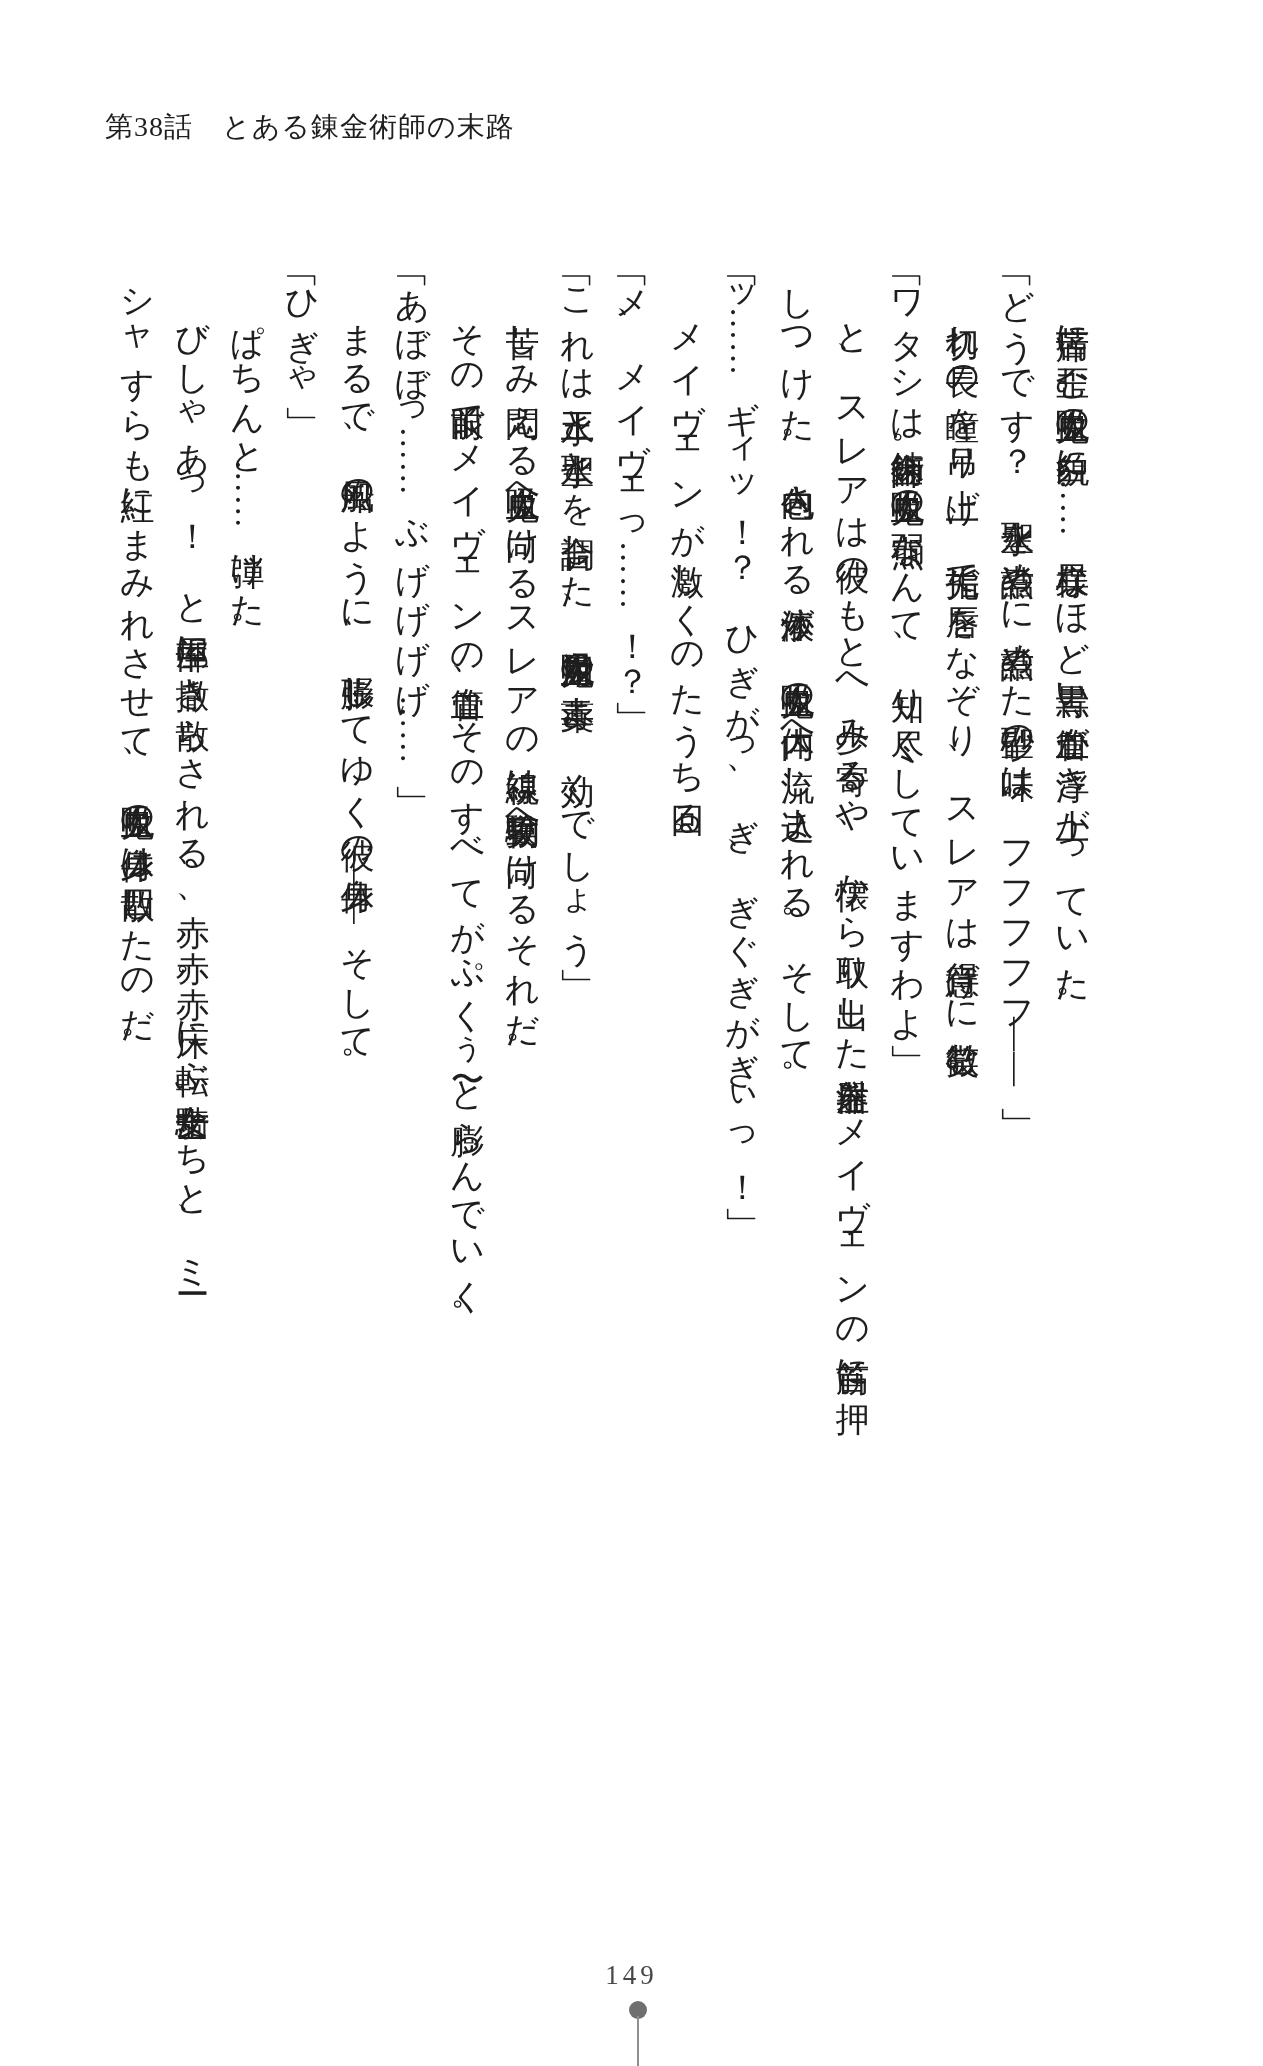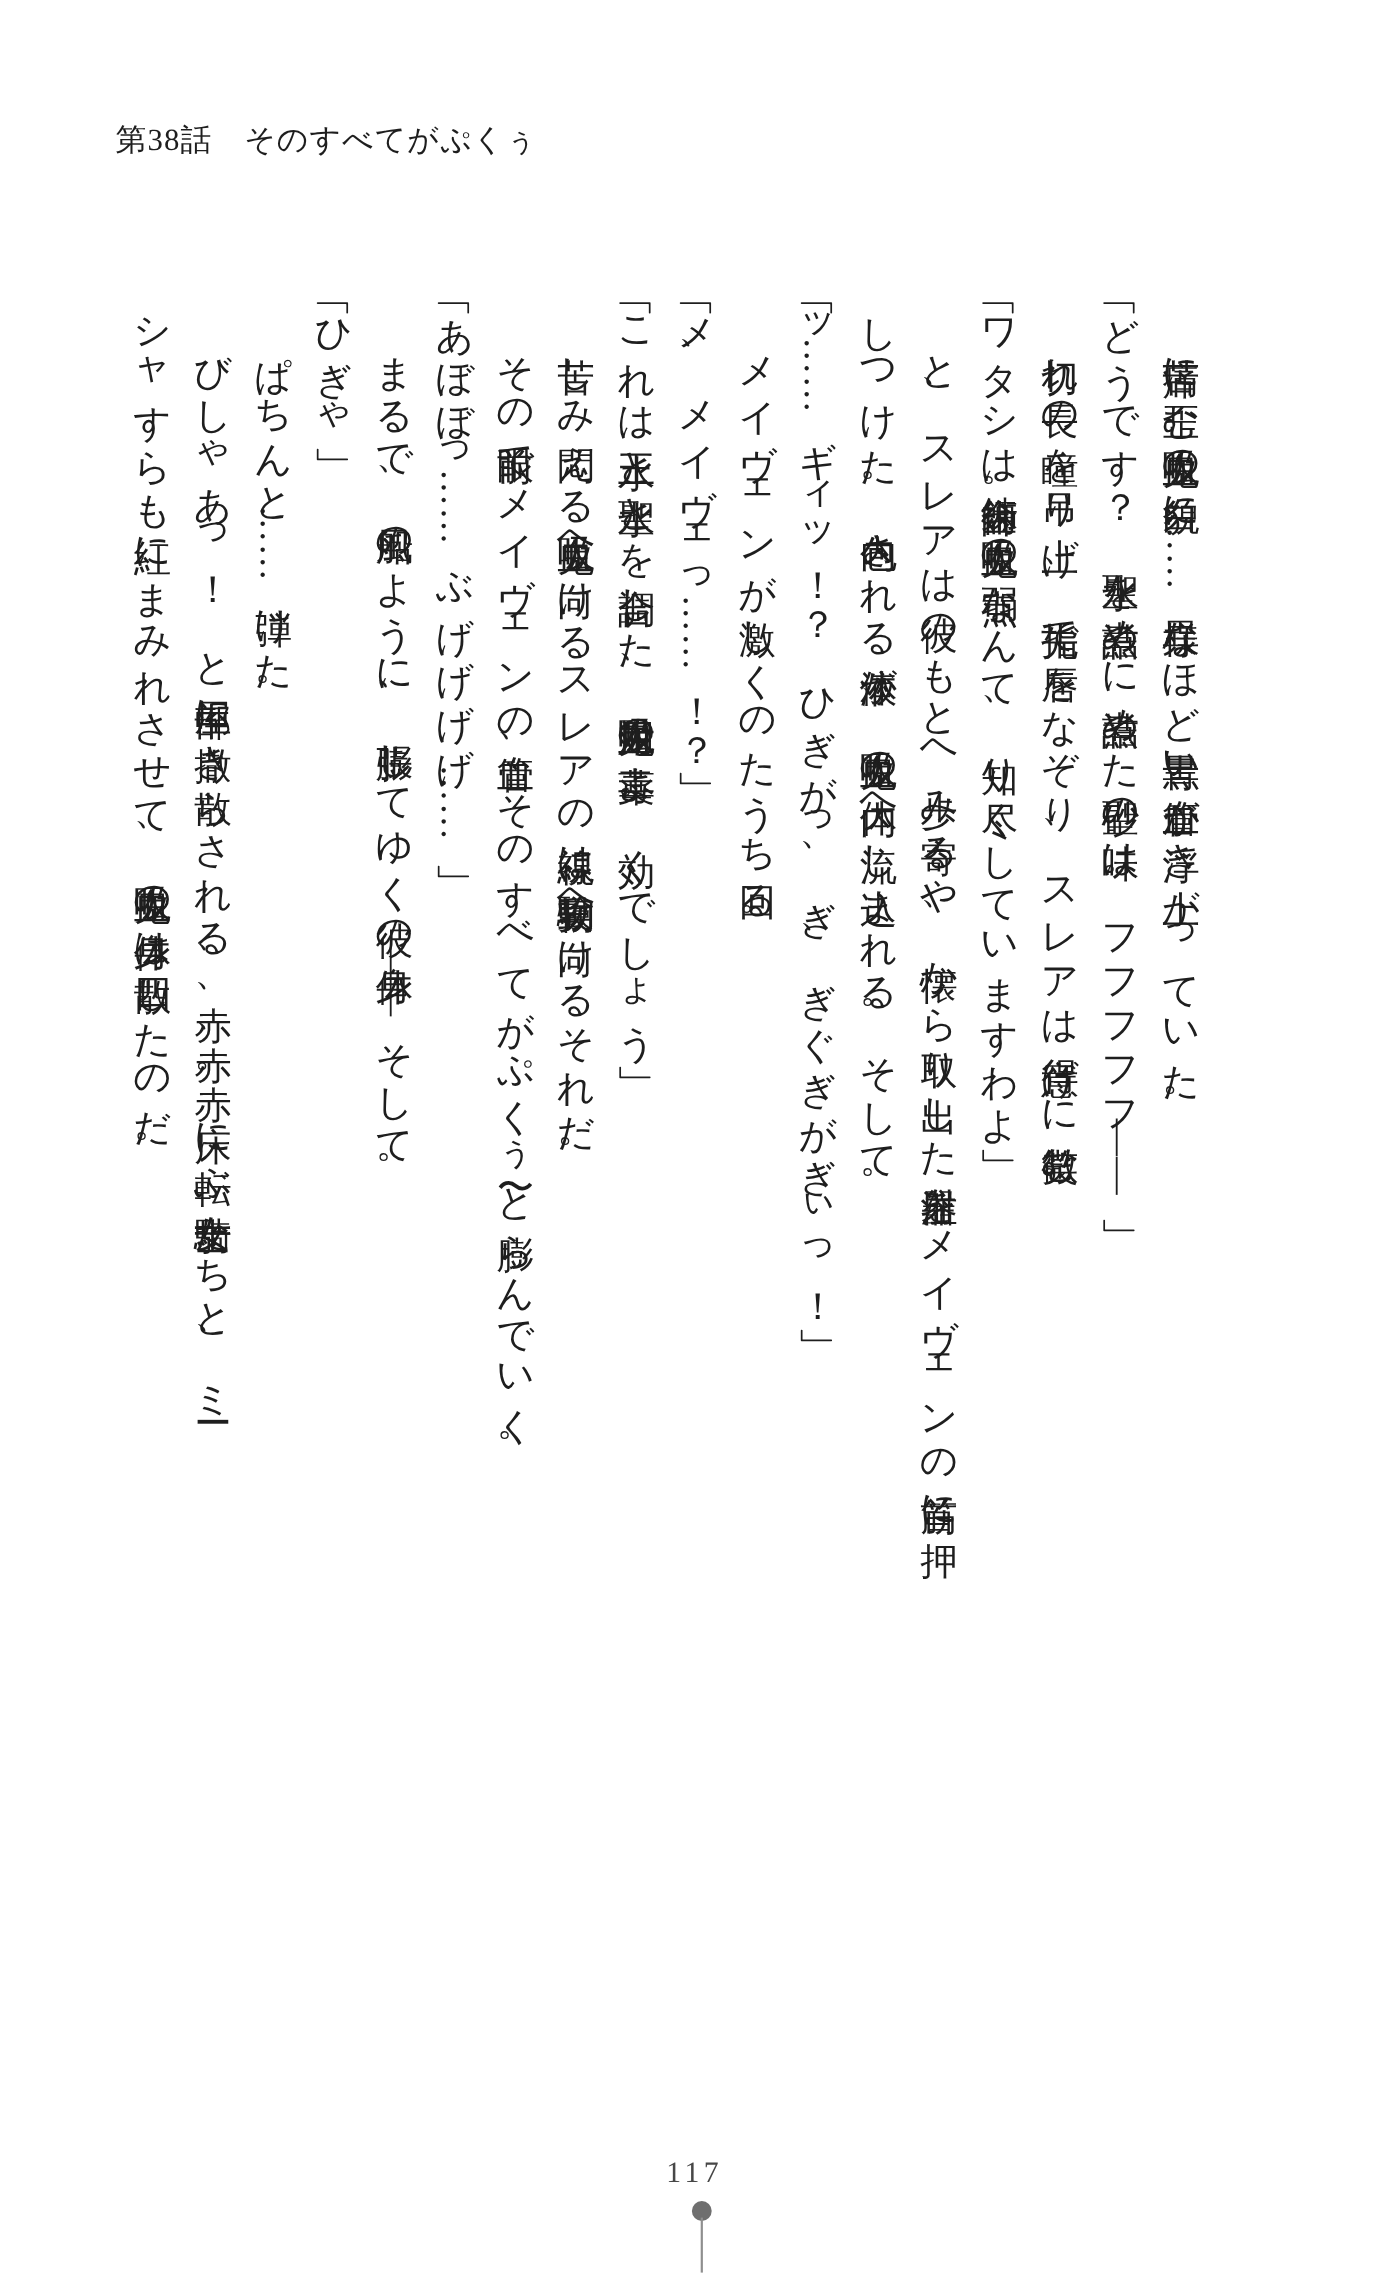--- a/index.html
+++ b/index.html
@@ -69,21 +69,21 @@
     left: 637px;
     top: 2016px;
     width: 2px;
     height: 50px;
     background: var(--ornament-line, #8f8f8f);
   }
 </style>
 </head>
 <body>
 
-<div class="chapter-header">第38話　そのすべてがぷくぅ</div>
+<div class="chapter-header">第38話　とある錬金術師の末路</div>
 
 <div class="vertical-block">
     <div class="tline indent">苦痛に歪む吸血鬼の白貌に……異様なほど青黒い血管が浮き上がっていた。</div>
     <div class="tline">「どうです？　聖水を煮詰めに煮詰めた聖砂の味は。フフフフフ――」</div>
     <div class="tline indent">切れ長の瞳を吊り上げ、指先で唇をなぞり、スレアは得意げに微笑む。</div>
     <div class="tline">「ワタシは錬金術師。吸血鬼の弱点なんて、知り尽くしていますわよ」</div>
     <div class="tline indent">と、スレアは彼のもとへ歩み寄るや、懐から取り出した注射器をメイヴェンの首筋に押</div>
     <div class="tline">しつけた。内包される液体が、吸血鬼の体内へ流し込まれる。そして。</div>
     <div class="tline">「ッ……ギィッ！？　ひぎがっ、ぎ、ぎぐぎがぎぃっ！」</div>
     <div class="tline indent">メイヴェンが激しくのたうち回る。</div>
@@ -92,16 +92,16 @@
     <div class="tline indent">苦しみ悶える吸血鬼へ向けるスレアの視線は実験動物へ向けるそれだ。</div>
     <div class="tline indent">その眼前でメイヴェンの血管、そのすべてがぷくぅ〜と膨らんでいく。</div>
     <div class="tline">「あぼぼっ……ぶげげげげ……」</div>
     <div class="tline indent">まるで、風船のように、膨張してゆく彼の身体――そして。</div>
     <div class="tline">「ひぎゃ」</div>
     <div class="tline indent">ぱちんと……弾けた。</div>
     <div class="tline indent">びしゃあっ！　と部屋中に撒き散らされる、赤、赤、赤。床に転ぶ女騎士たちと、ミー</div>
     <div class="tline">シャすらも紅にまみれさせて、吸血鬼の身体は四散したのだ。</div>
   </div>
 
-<div class="page-number">117</div>
+<div class="page-number">149</div>
 
 <div class="ornament-circle"></div>
 <div class="ornament-line"></div>
 
 </body></html>

